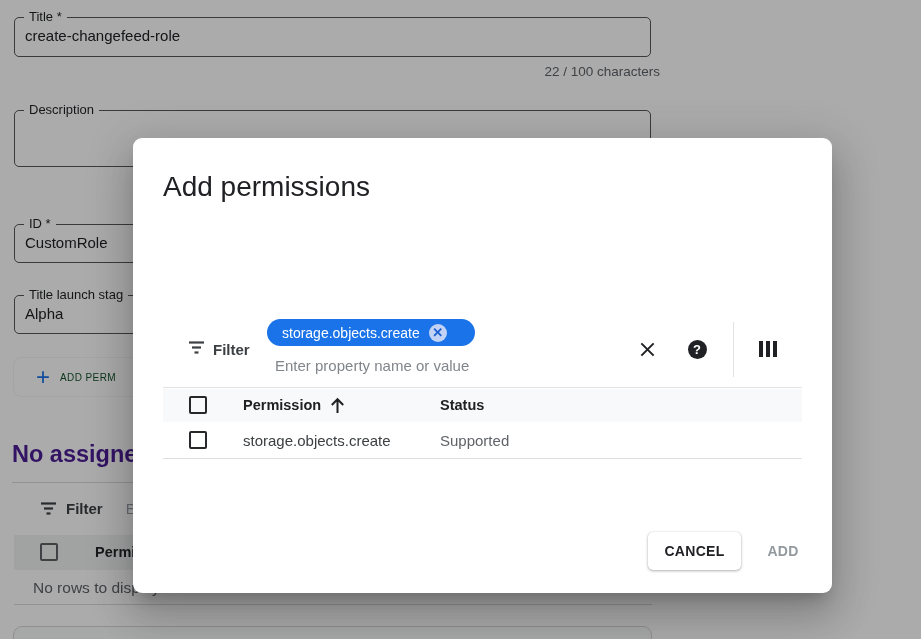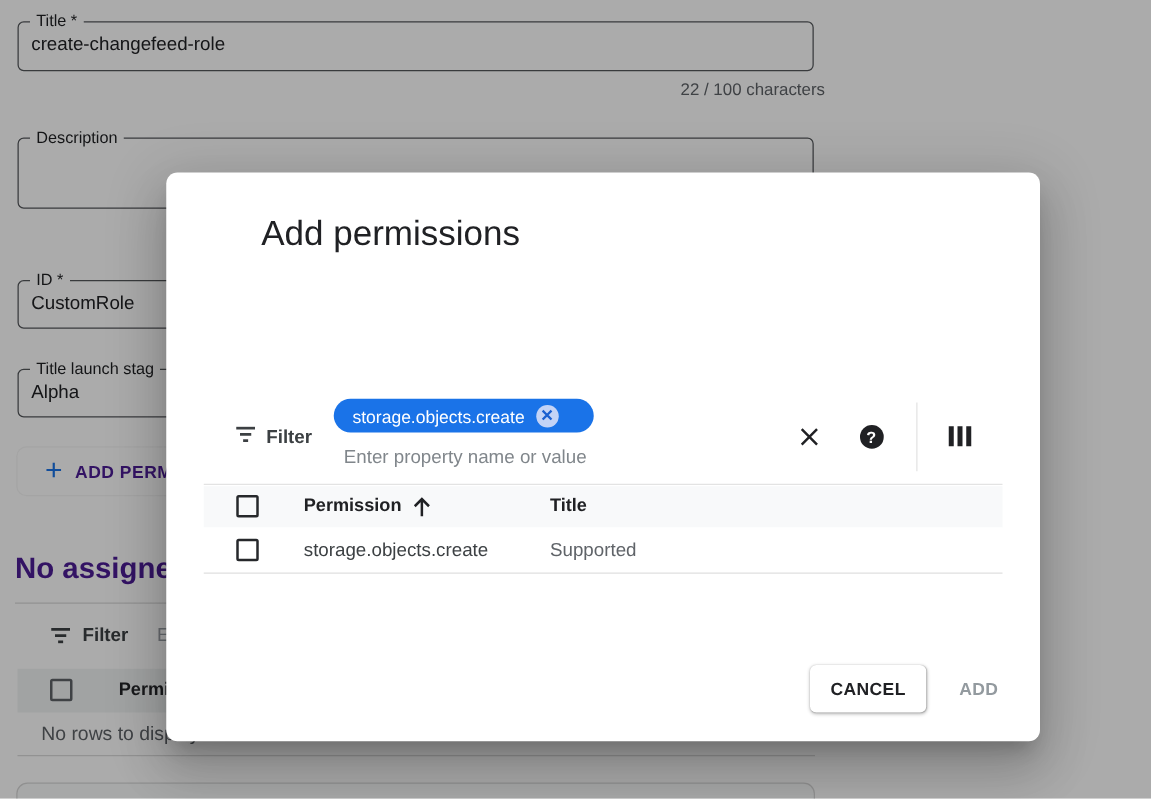--- a/index.html
+++ b/index.html
@@ -16,21 +16,21 @@
                      font-size: 13px; color: #1f2023; white-space: nowrap; }
   .bgfield .fvalue { position: absolute; left: 10px; top: 9px; font-size: 15px; color: #202124; white-space: nowrap; }
 
   .char-counter { position: absolute; top: 64px; left: 0; width: 641px; text-align: right;
                   font-size: 13.5px; color: #5f6368; margin-left: 19px; }
 
   .add-perm-btn { position: absolute; left: 14px; top: 358px; width: 152px; height: 38px;
                   background: #fff; border-radius: 7px; display: flex; align-items: center;
                   padding-left: 22px; gap: 10px; box-shadow: 0 0 0 1px rgba(0,0,0,0.04); }
   .add-perm-btn .plus { font-size: 24px; line-height: 18px; color: #1a73e8; font-weight: 400; }
-  .add-perm-btn .aplabel { font-size: 14px; font-weight: 700; letter-spacing: .4px; color: #4c1d95; white-space: nowrap; }
+  .add-perm-btn .aplabel { font-size: 10px; font-weight: 400; letter-spacing: .4px; color: #14532d; white-space: nowrap; }
 
   .bg-heading { position: absolute; left: 12px; top: 441px; font-size: 23.5px; font-weight: 700; color: #4c1d95; white-space: nowrap; }
   .bg-divider1 { position: absolute; left: 12px; top: 482px; width: 640px; height: 1px; background: #dadada; }
   .bg-divider2 { position: absolute; left: 14px; top: 604px; width: 638px; height: 1px; background: #dadada; }
 
   .bg-filter-row { position: absolute; left: 40px; top: 498px; height: 20px; display: flex; align-items: center; gap: 9px; }
   .bg-filter-row .flt-label { font-size: 15px; font-weight: 700; color: #3c4043; }
   .bg-filter-row .flt-ph { font-size: 15px; color: #9aa0a6; margin-left: 14px; }
 
   .bg-table-header { position: absolute; left: 14px; top: 535px; width: 638px; height: 35px; background: #f1f3f4; }
@@ -45,21 +45,21 @@
   .cb { width: 18px; height: 18px; border: 2px solid #3c4043; border-radius: 2px; background: transparent; display: inline-block; }
 
   
   .scrim { position: absolute; inset: 0; background: rgba(0,0,0,0.33); }
 
   
   .modal { position: absolute; left: 133px; top: 138px; width: 699px; height: 455px;
            background: #fff; border-radius: 9px;
            box-shadow: 0 11px 15px -7px rgba(0,0,0,.2), 0 24px 38px 3px rgba(0,0,0,.14), 0 9px 46px 8px rgba(0,0,0,.12); }
 
-  .modal-title { position: absolute; left: 30px; top: 33px; font-size: 28px; font-weight: 400; color: #202124; white-space: nowrap; margin-left: 46px; }
+  .modal-title { position: absolute; left: 30px; top: 33px; font-size: 28px; font-weight: 400; color: #202124; white-space: nowrap; }
 
   .role-filter { position: absolute; left: 30px; top: 108px; width: 639px; height: 43px;
                  border: 1px solid #767a7e; border-radius: 8px; background: #fff; cursor: pointer; }
   .role-filter .rf-text { position: absolute; left: 14px; top: 12px; font-size: 15px; color: #3c4043; }
   .role-filter .chev { position: absolute; right: 18px; top: 19px; width: 0; height: 0;
                        border-left: 6.5px solid transparent; border-right: 6.5px solid transparent;
                        border-top: 7px solid #3c4043; }
 
   .toolbar { position: absolute; left: 30px; top: 181px; width: 639px; height: 69px; border-bottom: 1px solid #e3e3e3; }
   .toolbar .funnel { position: absolute; left: 25px; top: 22px; }
@@ -198,21 +198,21 @@
           </span>
       </div>
     </div>
 
     <div class="ptable-head">
       <span class="cb"></span>
       <span class="col-perm">Permission</span>
       <svg class="sort-arrow" width="17" height="19" viewBox="0 0 17 19">
         <path d="M8.5 17 V3.5 M2.8 9 L8.5 3.2 L14.2 9" stroke="#202124" stroke-width="2" fill="none"></path>
       </svg>
-      <span class="col-status">Title</span>
+      <span class="col-status">Status</span>
     </div>
 
     <div class="ptable-row">
       <span class="cb"></span>
       <span class="cell-perm">storage.objects.create</span>
       <span class="cell-status">Supported</span>
     </div>
 
     <button class="btn-cancel">CANCEL</button>
     <button class="btn-add" disabled="">ADD</button>

